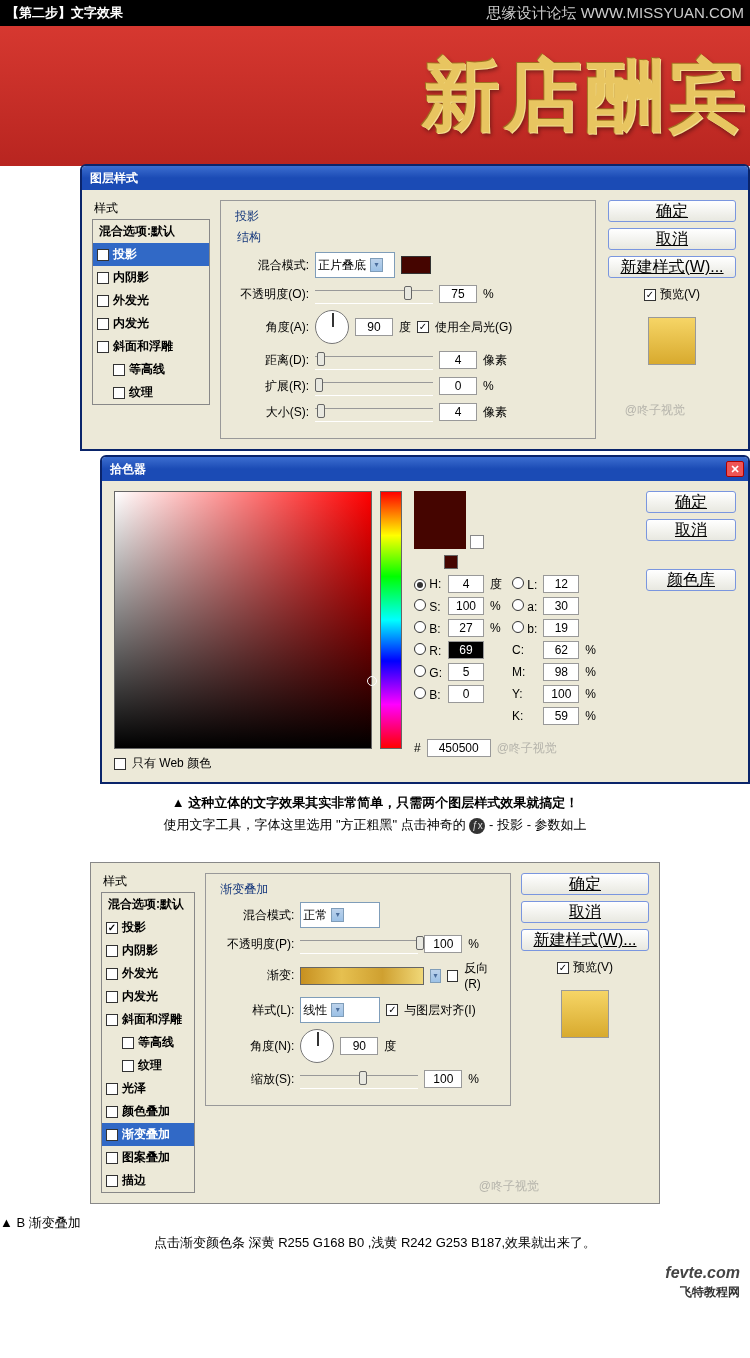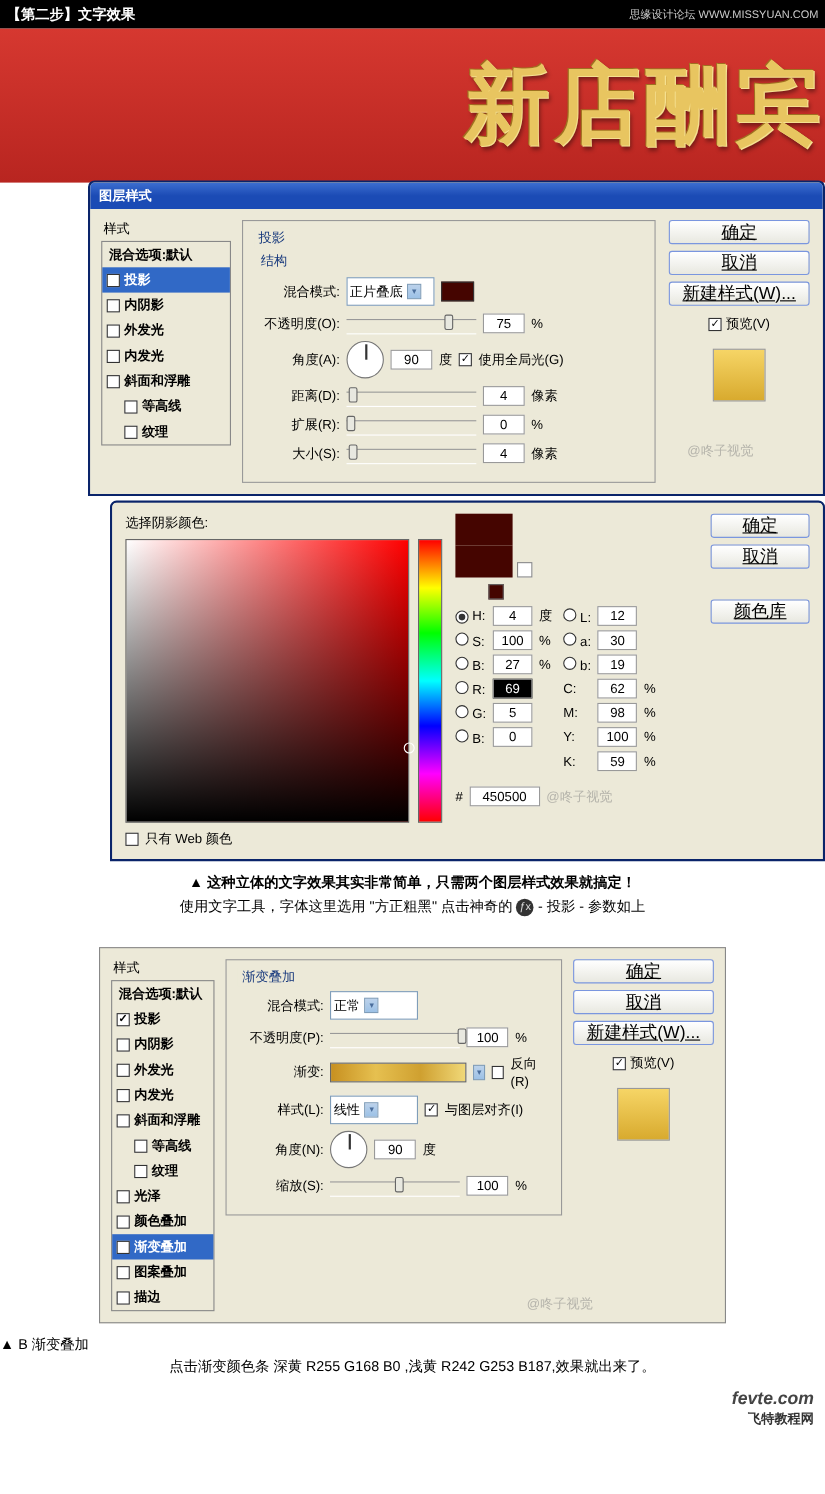--- a/index.html
+++ b/index.html
@@ -1,20 +1,20 @@
 <!DOCTYPE html>
 <html><head>
 <meta charset="utf-8">
 <style>
 * { margin: 0; padding: 0; box-sizing: border-box; font-family: "Microsoft YaHei", SimSun, Arial, sans-serif; }
 body { width: 750px; background: #fff; }
 
 .header-bar { background: #000; color: #fff; height: 26px; display: flex; align-items: center; justify-content: space-between; padding: 0 6px; font-size: 13px; }
 .header-left { font-weight: bold; }
-.header-right { font-size: 10px; color: #ccc; }
+.header-right { font-size: 15px; color: #ccc; }
 
 .red-banner { background: linear-gradient(180deg, #d63830 0%, #b82520 100%); height: 140px; display: flex; align-items: center; justify-content: flex-end; margin-bottom: -2px; }
 .banner-text { font-size: 78px; font-weight: 900; color: #e8c560; text-shadow: 1px 1px 0 #f5e090, -1px -1px 0 #a07020, 2px 3px 4px rgba(0,0,0,0.4); letter-spacing: 4px; }
 
 .xp-window { border: 2px solid #0a246a; border-radius: 6px 6px 0 0; background: #ece9d8; margin-bottom: 4px; overflow: hidden; }
 .xp-title { background: linear-gradient(180deg, #3c6ed0 0%, #1b4bb5 50%, #1b4bb5 100%); color: #fff; height: 24px; display: flex; align-items: center; justify-content: space-between; padding: 0 4px 0 8px; font-size: 12px; font-weight: bold; }
 .xp-close { width: 18px; height: 16px; background: #e55; border: 1px solid #a00; color: #fff; font-size: 11px; line-height: 14px; text-align: center; border-radius: 2px; cursor: pointer; }
 
 .xp-body { padding: 10px; display: flex; gap: 10px; background: #ece9d8; }
 .style-col { width: 118px; }
@@ -199,23 +199,26 @@
       <div class="preview-row">
         <span class="chk">✓</span>
         <span>预览(V)</span>
       </div>
       <div class="preview-swatch"></div>
     </div>
   </div>
 </div>
 
 <div class="xp-window" style="margin-left:100px; margin-right:0;">
+  <div class="xp-title">
+    <span>拾色器</span>
+    <span class="xp-close">✕</span>
+  </div>
   <div class="cp-body">
     <div class="cp-left">
-      <div class="cp-label-row">选择阴影颜色:</div>
       <div style="display:flex; gap:8px">
         <div class="cp-sv">
           <div class="cp-pick" style="left:252px; top:184px"></div>
         </div>
         <div class="cp-hue"></div>
       </div>
       <div class="only-web">
         <span class="chk"></span>
         <span>只有 Web 颜色</span>
       </div>

